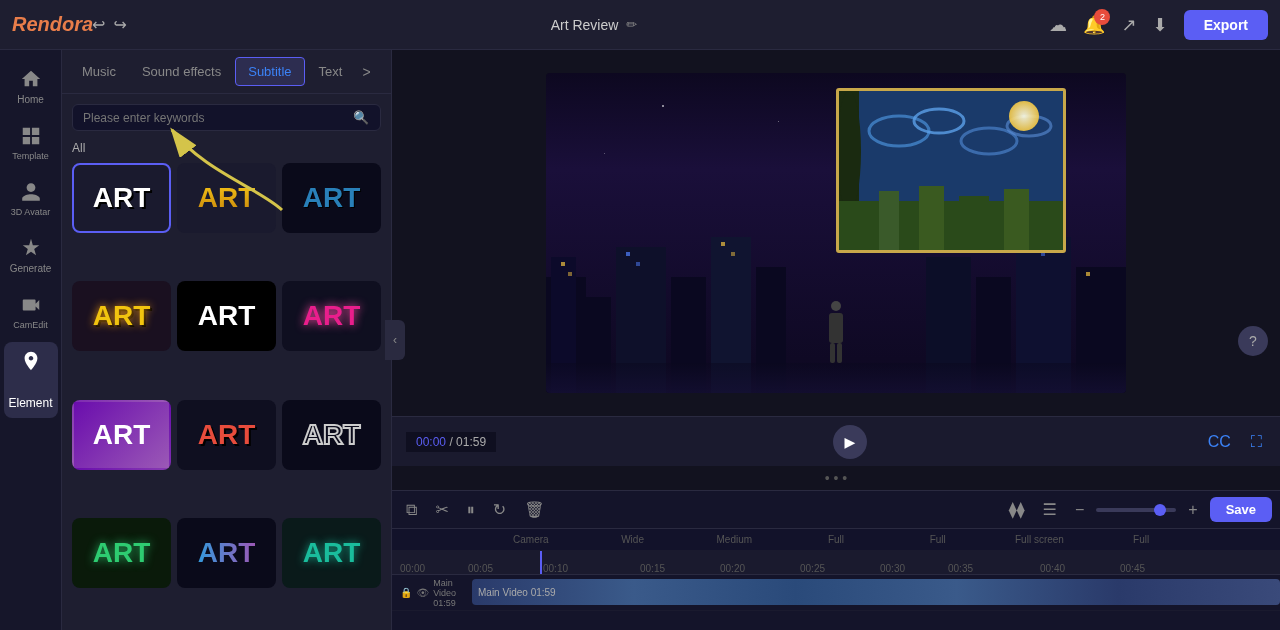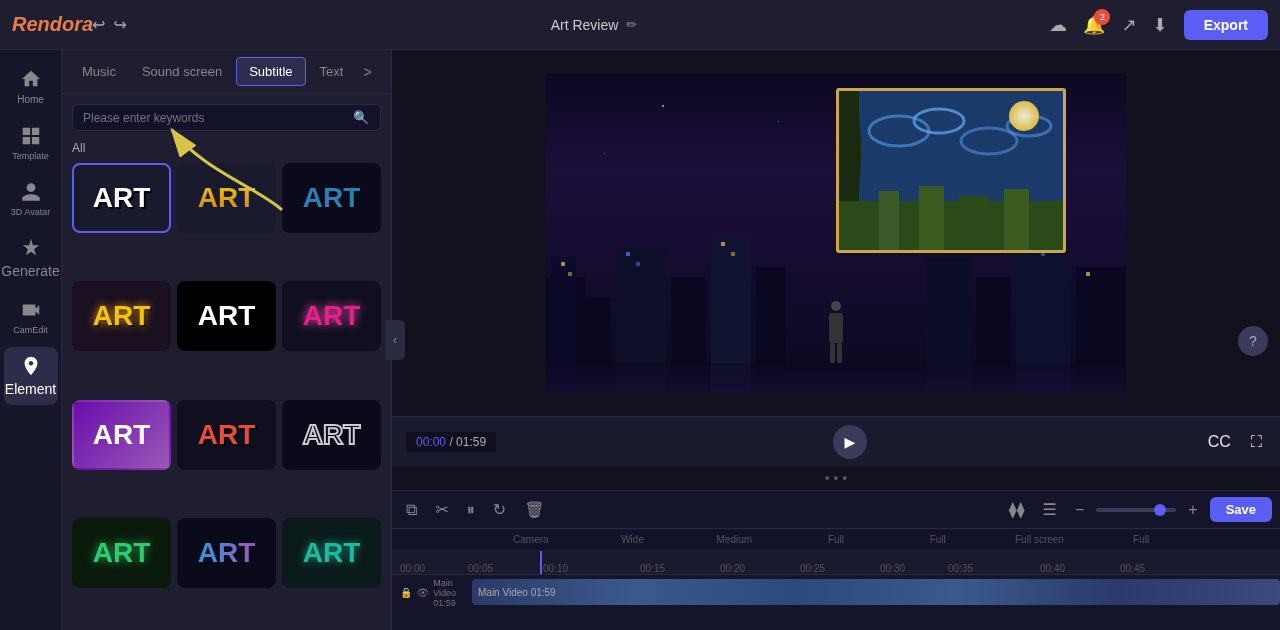--- a/index.html
+++ b/index.html
@@ -158,21 +158,21 @@
     }
     .panel-tab {
       padding: 6px 12px;
       font-size: 13px;
       color: #888;
       cursor: pointer;
       border-radius: 4px;
       white-space: nowrap;
     }
     .panel-tab.active {
-      color: #ffffff;
+      color: #3b82f6;
       background: #2d2d50;
       border: 1.5px solid #5b5ef4;
     }
     .panel-tab-more {
       color: #888;
       font-size: 14px;
       cursor: pointer;
       padding: 4px 6px;
     }
     .search-bar {
@@ -337,21 +337,21 @@
       border: none;
       color: #fff;
       font-size: 14px;
       cursor: pointer;
       display: flex;
       align-items: center;
       justify-content: center;
     }
     .controls-spacer { flex: 1; }
     .control-icon-btn {
-      color: #e5e5e5;
+      color: #3b82f6;
       font-size: 16px;
       cursor: pointer;
       background: none;
       border: none;
       padding: 4px;
       text-align: right;
     }
 
     
     .timeline-section {
@@ -584,52 +584,52 @@
     <div class="sidebar-item">
       <svg viewBox="0 0 24 24" fill="currentColor">
           <path d="M12 12c2.7 0 4.8-2.1 4.8-4.8S14.7 2.4 12 2.4 7.2 4.5 7.2 7.2 9.3 12 12 12zm0 2.4c-3.2 0-9.6 1.6-9.6 4.8v2.4h19.2v-2.4c0-3.2-6.4-4.8-9.6-4.8z"></path>
         </svg>
       <span style="font-size:9px;">3D Avatar</span>
     </div>
     <div class="sidebar-item">
       <svg viewBox="0 0 24 24" fill="currentColor">
           <path d="M12 2l2 7h7l-5.5 4 2 7L12 16l-5.5 4 2-7L3 9h7z"></path>
         </svg>
-      <span style="font-size:14px;">Generate</span>
+      <span style="font-size:10px;">Generate</span>
     </div>
     <div class="sidebar-item">
       <svg viewBox="0 0 24 24" fill="currentColor">
           <path d="M17 10.5V7a1 1 0 00-1-1H4a1 1 0 00-1 1v10a1 1 0 001 1h12a1 1 0 001-1v-3.5l4 4v-11l-4 4z"></path>
         </svg>
       <span style="font-size:9px;">CamEdit</span>
     </div>
     <div class="sidebar-item active">
       <svg viewBox="0 0 24 24" fill="currentColor">
           <path d="M12 2C8.13 2 5 5.13 5 9c0 5.25 7 13 7 13s7-7.75 7-13c0-3.87-3.13-7-7-7zm0 9.5c-1.38 0-2.5-1.12-2.5-2.5s1.12-2.5 2.5-2.5 2.5 1.12 2.5 2.5-1.12 2.5-2.5 2.5z"></path>
         </svg>
-      <span style="font-size:14px;">Element</span>
+      <span style="font-size:12px;margin-top:20px;">Element</span>
     </div>
   </div>
 
   <div class="left-panel">
 
     <div class="arrow-tooltip">
       <svg viewBox="0 0 160 120" fill="none">
         <defs>
           <marker id="arrowhead" markerWidth="10" markerHeight="7" refX="9" refY="3.5" orient="auto">
             <polygon points="0 0, 10 3.5, 0 7" fill="#d4c44a"></polygon>
           </marker>
         </defs>
         <path d="M 140 100 C 120 80, 60 60, 30 20" stroke="#d4c44a" stroke-width="3" fill="none" marker-end="url(#arrowhead)"></path>
       </svg>
     </div>
 
     <div class="panel-tabs">
       <div class="panel-tab">Music</div>
-      <div class="panel-tab">Sound screen</div>
+      <div class="panel-tab">Sound effects</div>
       <div class="panel-tab active">Subtitle</div>
       <div class="panel-tab">Text</div>
       <div class="panel-tab-more">&gt;</div>
     </div>
 
     <div class="search-bar">
       <input type="text" placeholder="Please enter keywords" style="">
       <span class="search-icon">🔍</span>
     </div>
 

